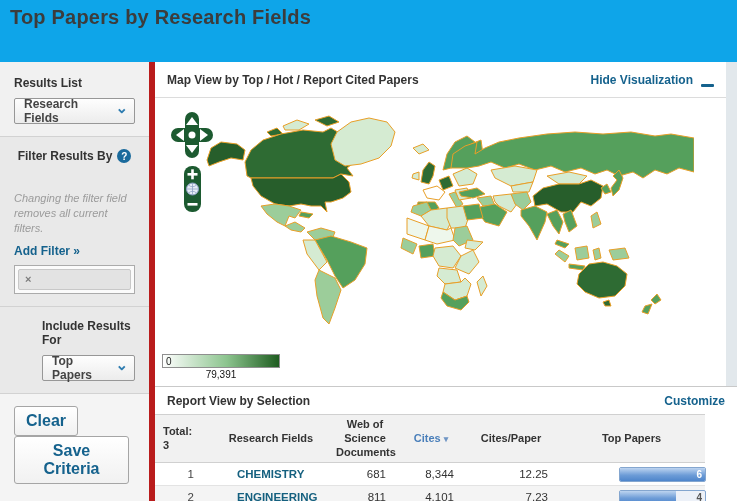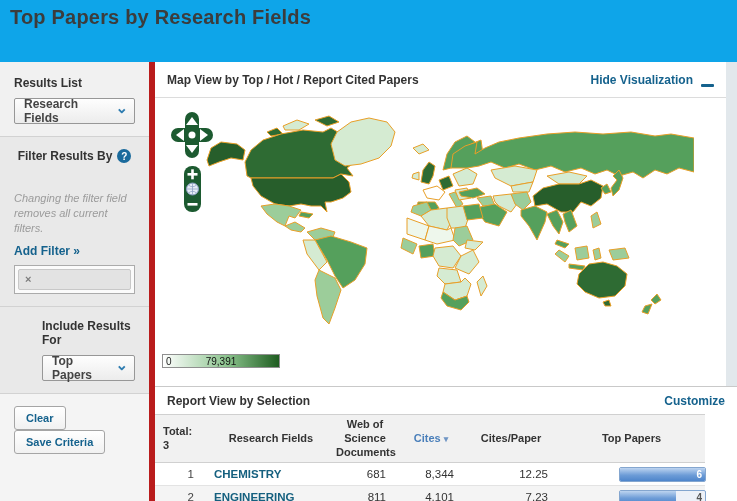--- a/index.html
+++ b/index.html
@@ -38,41 +38,41 @@
           margin-bottom:8px;margin-top:28px; }
   .addfilter { display:inline-block; color:#15628d; font-weight:bold; cursor:pointer;
                text-decoration:none; margin-bottom:7px;text-align:center; }
   .tagbox { border:1px solid #ababab; background:#fbfbfb; padding:3px; }
   .tag { background:#e3e3e3; border:1px solid #c8c8c8; border-radius:2px;
          padding:3px 6px; display:flex; gap:5px; cursor:pointer; }
   .tag .x { color:#7c7c7c; font-size:11px; font-weight:bold; line-height:1.2; }
   .tag-label { font-weight:bold; color:#4a4a4a; font-size:11px; line-height:1.3; }
   .btn { display:inline-block; background:linear-gradient(#ffffff,#f1f1f1);
          border:1px solid #a5a5a5; border-radius:3px; padding:5px 11px;
-         color:#15628d; font-weight:bold; font-size:11px; cursor:pointer;
+         color:#15628d; font-weight:bold; font-size:16px; cursor:pointer;
          font-family:"Liberation Sans",sans-serif; margin-right:6px; }
 
   
   .main { flex:1; display:flex; flex-direction:column; min-width:0; }
   .map-wrap { background:#fff; margin-right:11px; }
   .map-header { height:36px; display:flex; align-items:center; justify-content:space-between;
                 padding:0 12px; border-bottom:1px solid #dcdcdc; }
   .map-title { font-size:12px; font-weight:bold; color:#333; }
   .hide-link { color:#15628d; font-size:12px; font-weight:bold; cursor:pointer;
                display:flex; align-items:flex-end; }
   .minus-glyph { display:inline-block; width:13px; height:3px; background:#15628d;
                  margin-left:8px; border-radius:1px; }
   .map-area { position:relative; height:288px; background:#fff; overflow:hidden; }
   .map-area svg.world { position:absolute; left:0; top:0; }
   .controls { position:absolute; left:16px; top:14px; }
   .legend { position:absolute; left:7px; bottom:18px; width:118px; height:14px;
             border:1px solid #8f8f8f;
             background:linear-gradient(90deg,#ffffff 0%,#8cc48e 55%,#1e5c20 100%); }
   .lg-min { position:absolute; left:3px; top:1px; font-size:10px; color:#222; }
-  .lg-max { position:absolute; left:20%; width:60%; top:1px; text-align:center;
+  .lg-max { position:absolute; left:20%; width:60%; top:14px; text-align:center;
             font-size:10px; color:#111; }
 
   
   .report { background:#fff; border-top:1px solid #c9c9c9; flex:1; }
   .report-header { height:27px; display:flex; align-items:center;
                    justify-content:space-between; padding:0 12px; }
   .report-title { font-size:12px; font-weight:bold; color:#333; }
   .customize { color:#15628d; font-size:12px; font-weight:bold; cursor:pointer;
                text-decoration:none; }
   table { width:550px; table-layout:fixed; border-collapse:collapse; font-size:11.5px; }
@@ -81,21 +81,21 @@
   thead th { background:#f1f1f1; border-top:1px solid #d0d0d0; border-bottom:1px solid #d0d0d0;
              font-size:11px; font-weight:bold; color:#333; padding:3px 4px;
              text-align:center; line-height:1.25; vertical-align:middle; }
   th.th-total { text-align:left; padding-left:8px; }
   th.th-cites { color:#4a7fba; cursor:pointer; }
   .sort-arrow { font-size:9px; color:#6f95c4; }
   tbody td { padding:3px 4px; border-bottom:1px solid #e3e3e3; color:#333;
              height:23px; vertical-align:middle; }
   tbody tr.alt { background:#f4f4f4; }
   td.rank { text-align:right; padding-right:16px; color:#444; }
-  td.field a { color:#15607f; font-weight:bold; text-decoration:none; cursor:pointer; }
+  td.field a { color:#15607f; font-weight:bold; text-decoration:none; cursor:pointer;margin-left:23px; }
   td.num { text-align:right; padding-right:10px; }
   td.docs { padding-right:12px; }
   .bar-track { margin-left:57px; width:87px; height:15px; border:1px solid #84a6cf;
                border-radius:2px; background:#edf1f8; position:relative; overflow:hidden; }
   .bar-fill { height:100%; background:linear-gradient(#bdd4f0,#6d9cd7 55%,#4e85cb); }
   .bar-val { position:absolute; right:3px; top:1px; font-size:10px; font-weight:bold; }
 </style>
 </head>
 <body>
 

